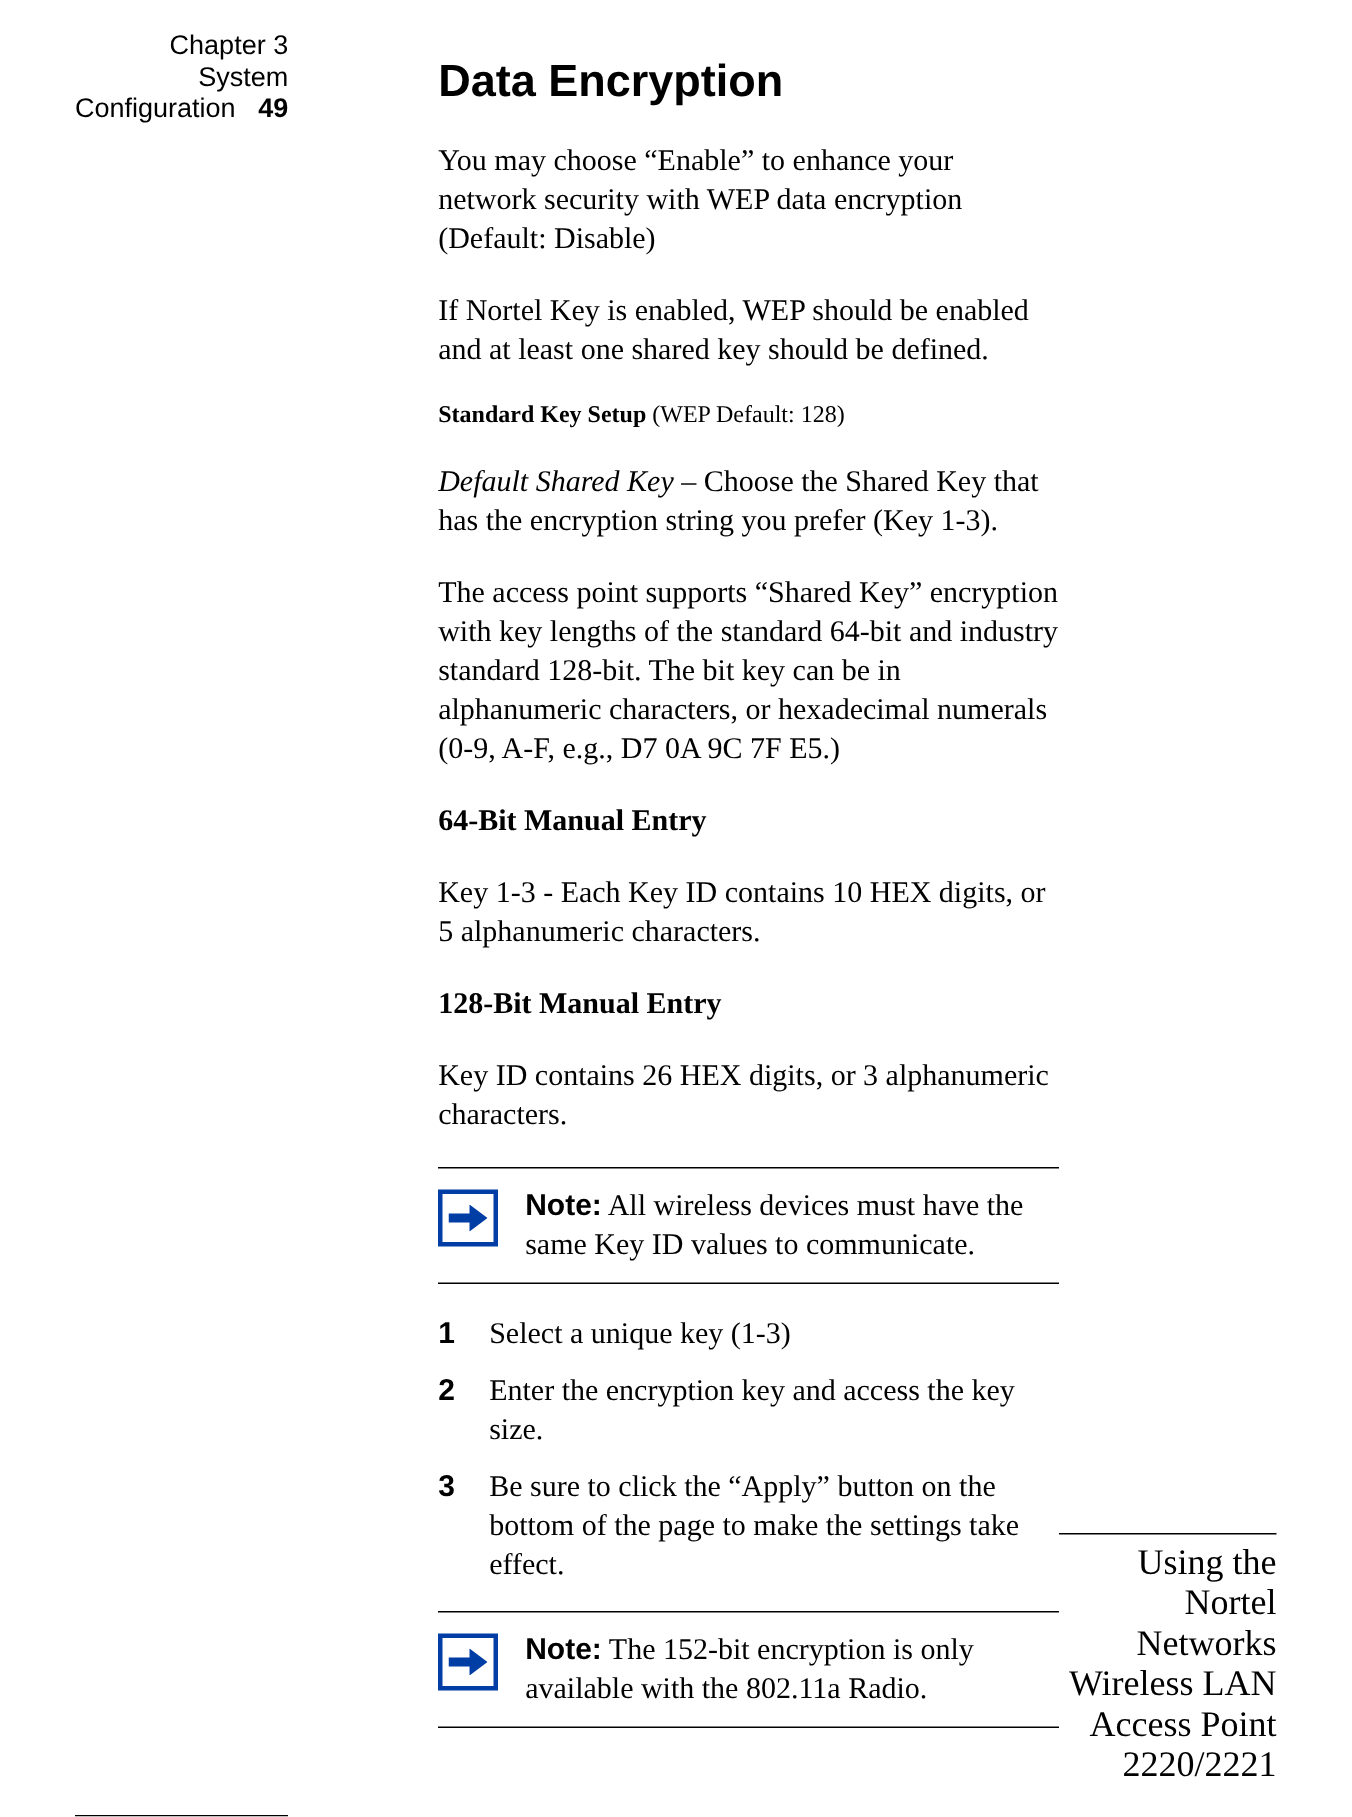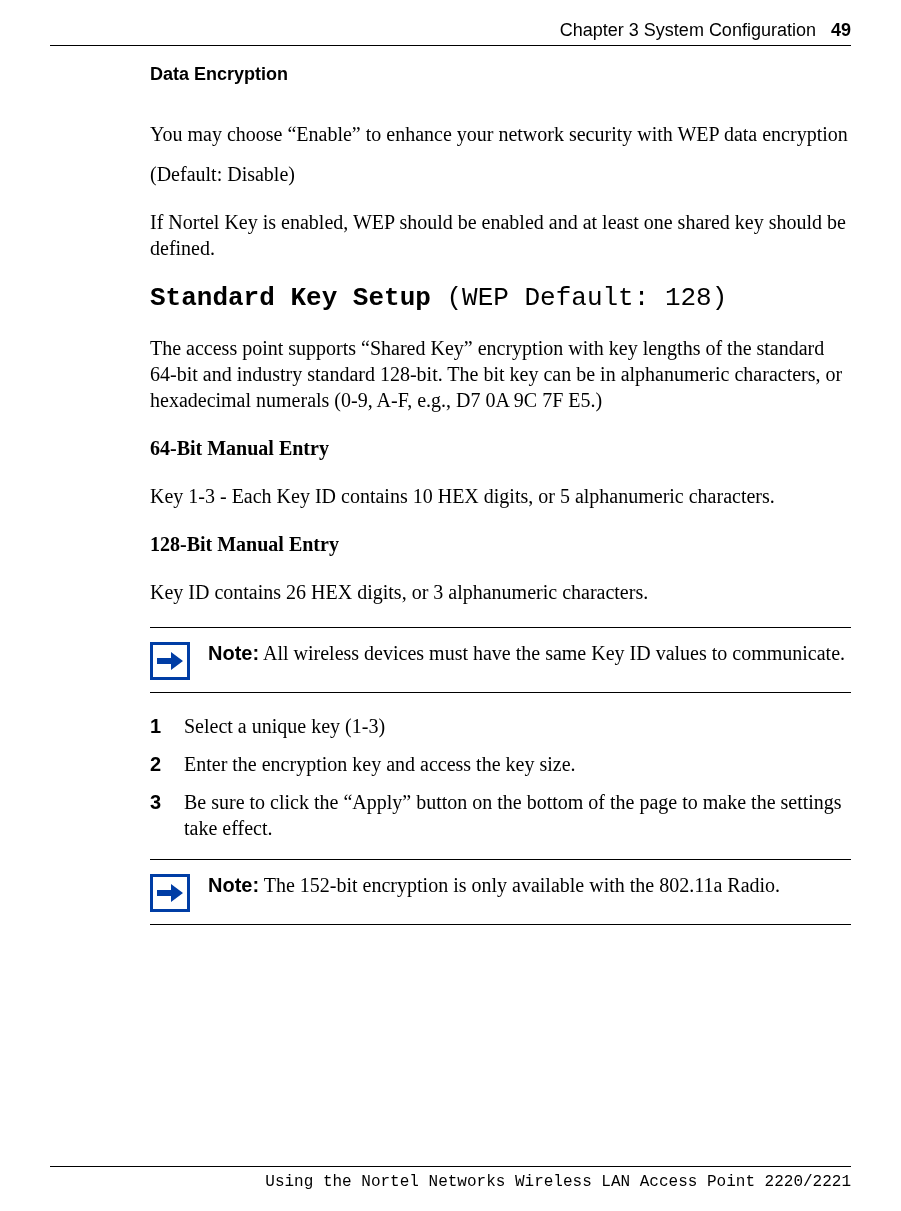--- a/index.html
+++ b/index.html
@@ -12,56 +12,56 @@
     width: 901px;
     height: 1211px;
     box-sizing: border-box;
     position: relative;
   }
   .page {
     padding: 20px 50px 0 50px;
     box-sizing: border-box;
     height: 100%;
     display: flex;
-    flex-direction: column;
+    flex-direction: row;
   }
   .header-line {
     font-family: Arial, Helvetica, sans-serif;
     font-size: 18px;
     text-align: right;
     padding-bottom: 4px;
     border-bottom: 1.5px solid #000;
   }
   .header-line .page-num {
     font-weight: bold;
   }
   .content {
     padding-left: 100px;
     padding-top: 18px;
     flex: 1 1 auto;
   }
   h2.section {
     font-family: Arial, Helvetica, sans-serif;
     font-weight: bold;
-    font-size: 18px;
-    margin: 0 0 36px 0;
+    font-size: 30px;
+    margin: 0 0 22px 0;
   }
   p {
     margin: 0 0 22px 0;
     line-height: 1.3;
   }
   .no-bottom {
-    margin-bottom: 14px;
+    margin-bottom: 0;
   }
   .tight {
     margin-bottom: 22px;
   }
   h3.sub {
-    font-family: Liberation Mono, monospace;
-    font-size: 26px;
+    font-family: Liberation Serif, serif;
+    font-size: 16px;
     font-weight: normal;
     margin: 0 0 22px 0;
   }
   h3.sub .bold {
     font-weight: bold;
   }
   .italic {
     font-style: italic;
   }
   .bold-serif {
@@ -112,22 +112,22 @@
   }
   ol.steps li .num {
     font-family: Arial, Helvetica, sans-serif;
     font-weight: bold;
     width: 34px;
     flex-shrink: 0;
   }
   .footer {
     border-top: 1.5px solid #000;
     padding-top: 6px;
-    font-family: Liberation Mono, monospace;
-    font-size: 16px;
+    font-family: Liberation Serif, serif;
+    font-size: 24px;
     text-align: right;
     margin-top: auto;
     margin-bottom: 20px;
   }
 </style>
 </head>
 <body>
 
 <div class="page">
   <div class="header-line">
@@ -140,20 +140,23 @@
 
     <p class="no-bottom">You may choose “Enable” to enhance your network security with WEP data encryption</p>
     <p class="tight">(Default: Disable)</p>
 
     <p>If Nortel Key is enabled, WEP should be enabled and at least one shared key should be defined.</p>
 
     <h3 class="sub">
       <span class="bold">Standard Key Setup</span><span> (WEP Default: 128)</span>
     </h3>
 
+    <p>
+      <span class="italic">Default Shared Key</span><span> – Choose the Shared Key that has the encryption string you prefer (Key 1-3).</span>
+    </p>
 
     <p>The access point supports “Shared Key” encryption with key lengths of the standard 64-bit and industry standard 128-bit. The bit key can be in alphanumeric characters, or hexadecimal numerals (0-9, A-F, e.g., D7 0A 9C 7F E5.)</p>
 
     <p class="bold-serif">64-Bit Manual Entry</p>
 
     <p>Key 1-3 - Each Key ID contains 10 HEX digits, or 5 alphanumeric characters.</p>
 
     <p class="bold-serif">128-Bit Manual Entry</p>
 
     <p>Key ID contains 26 HEX digits, or 3 alphanumeric characters.</p>

